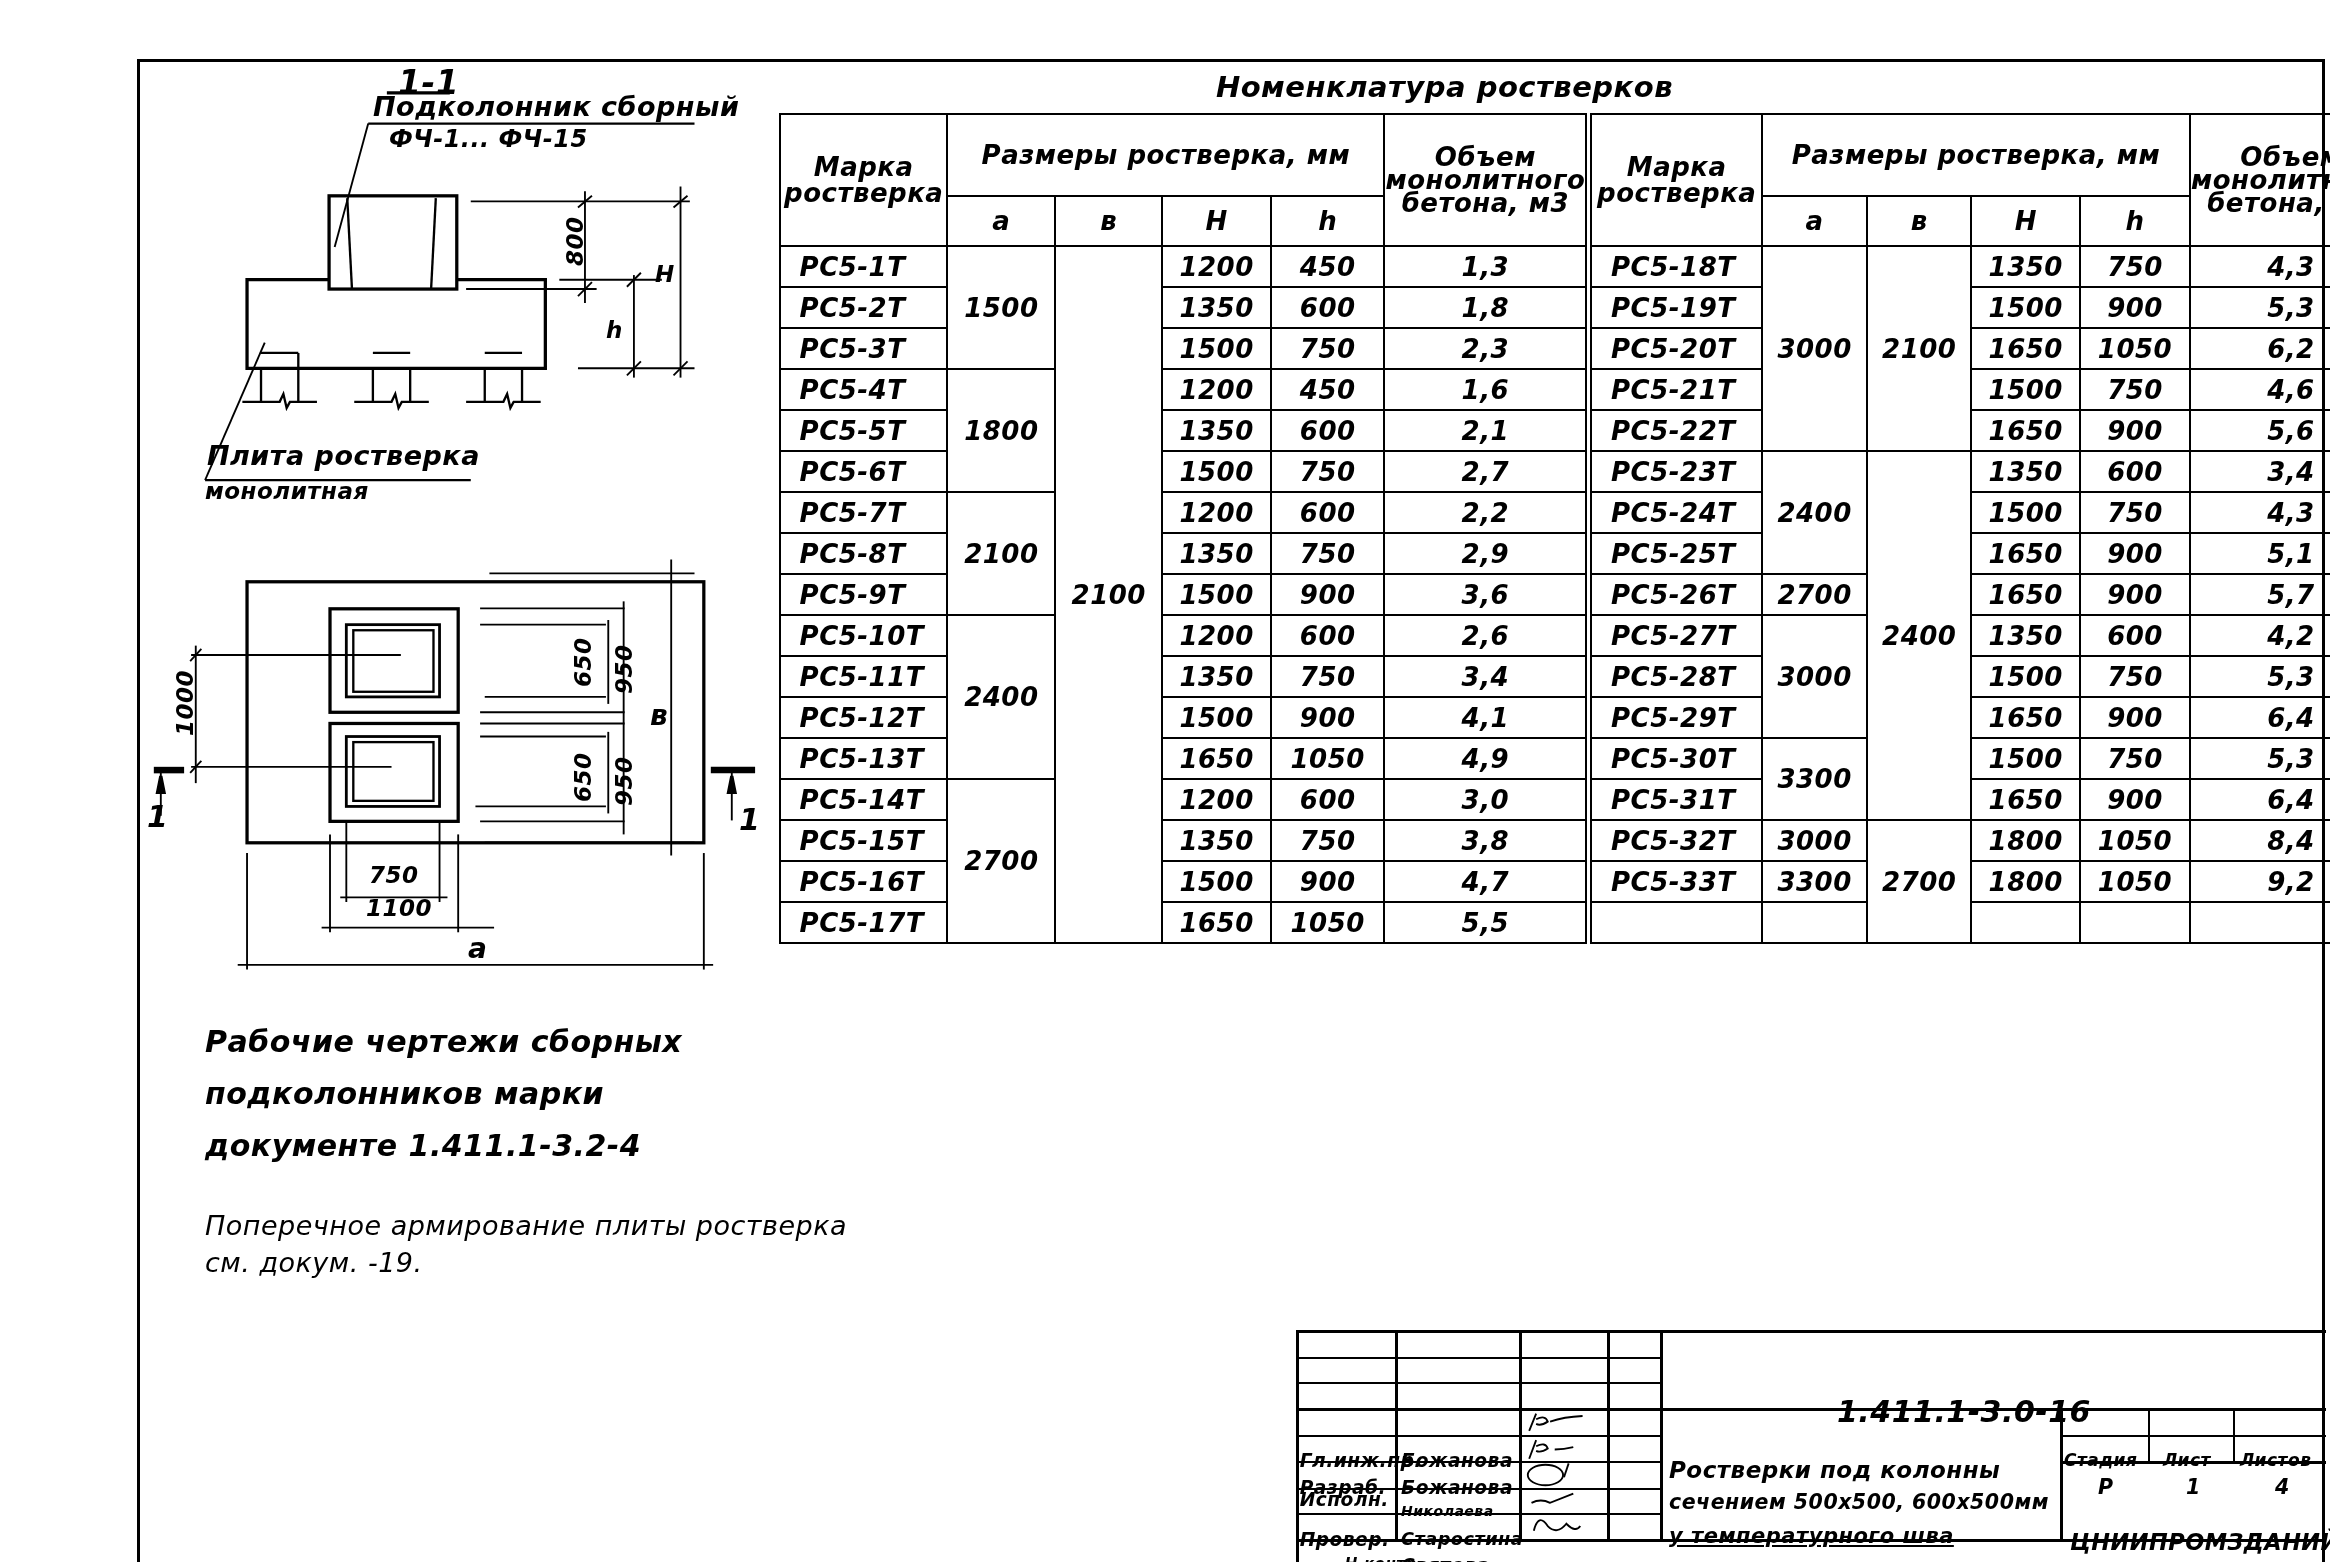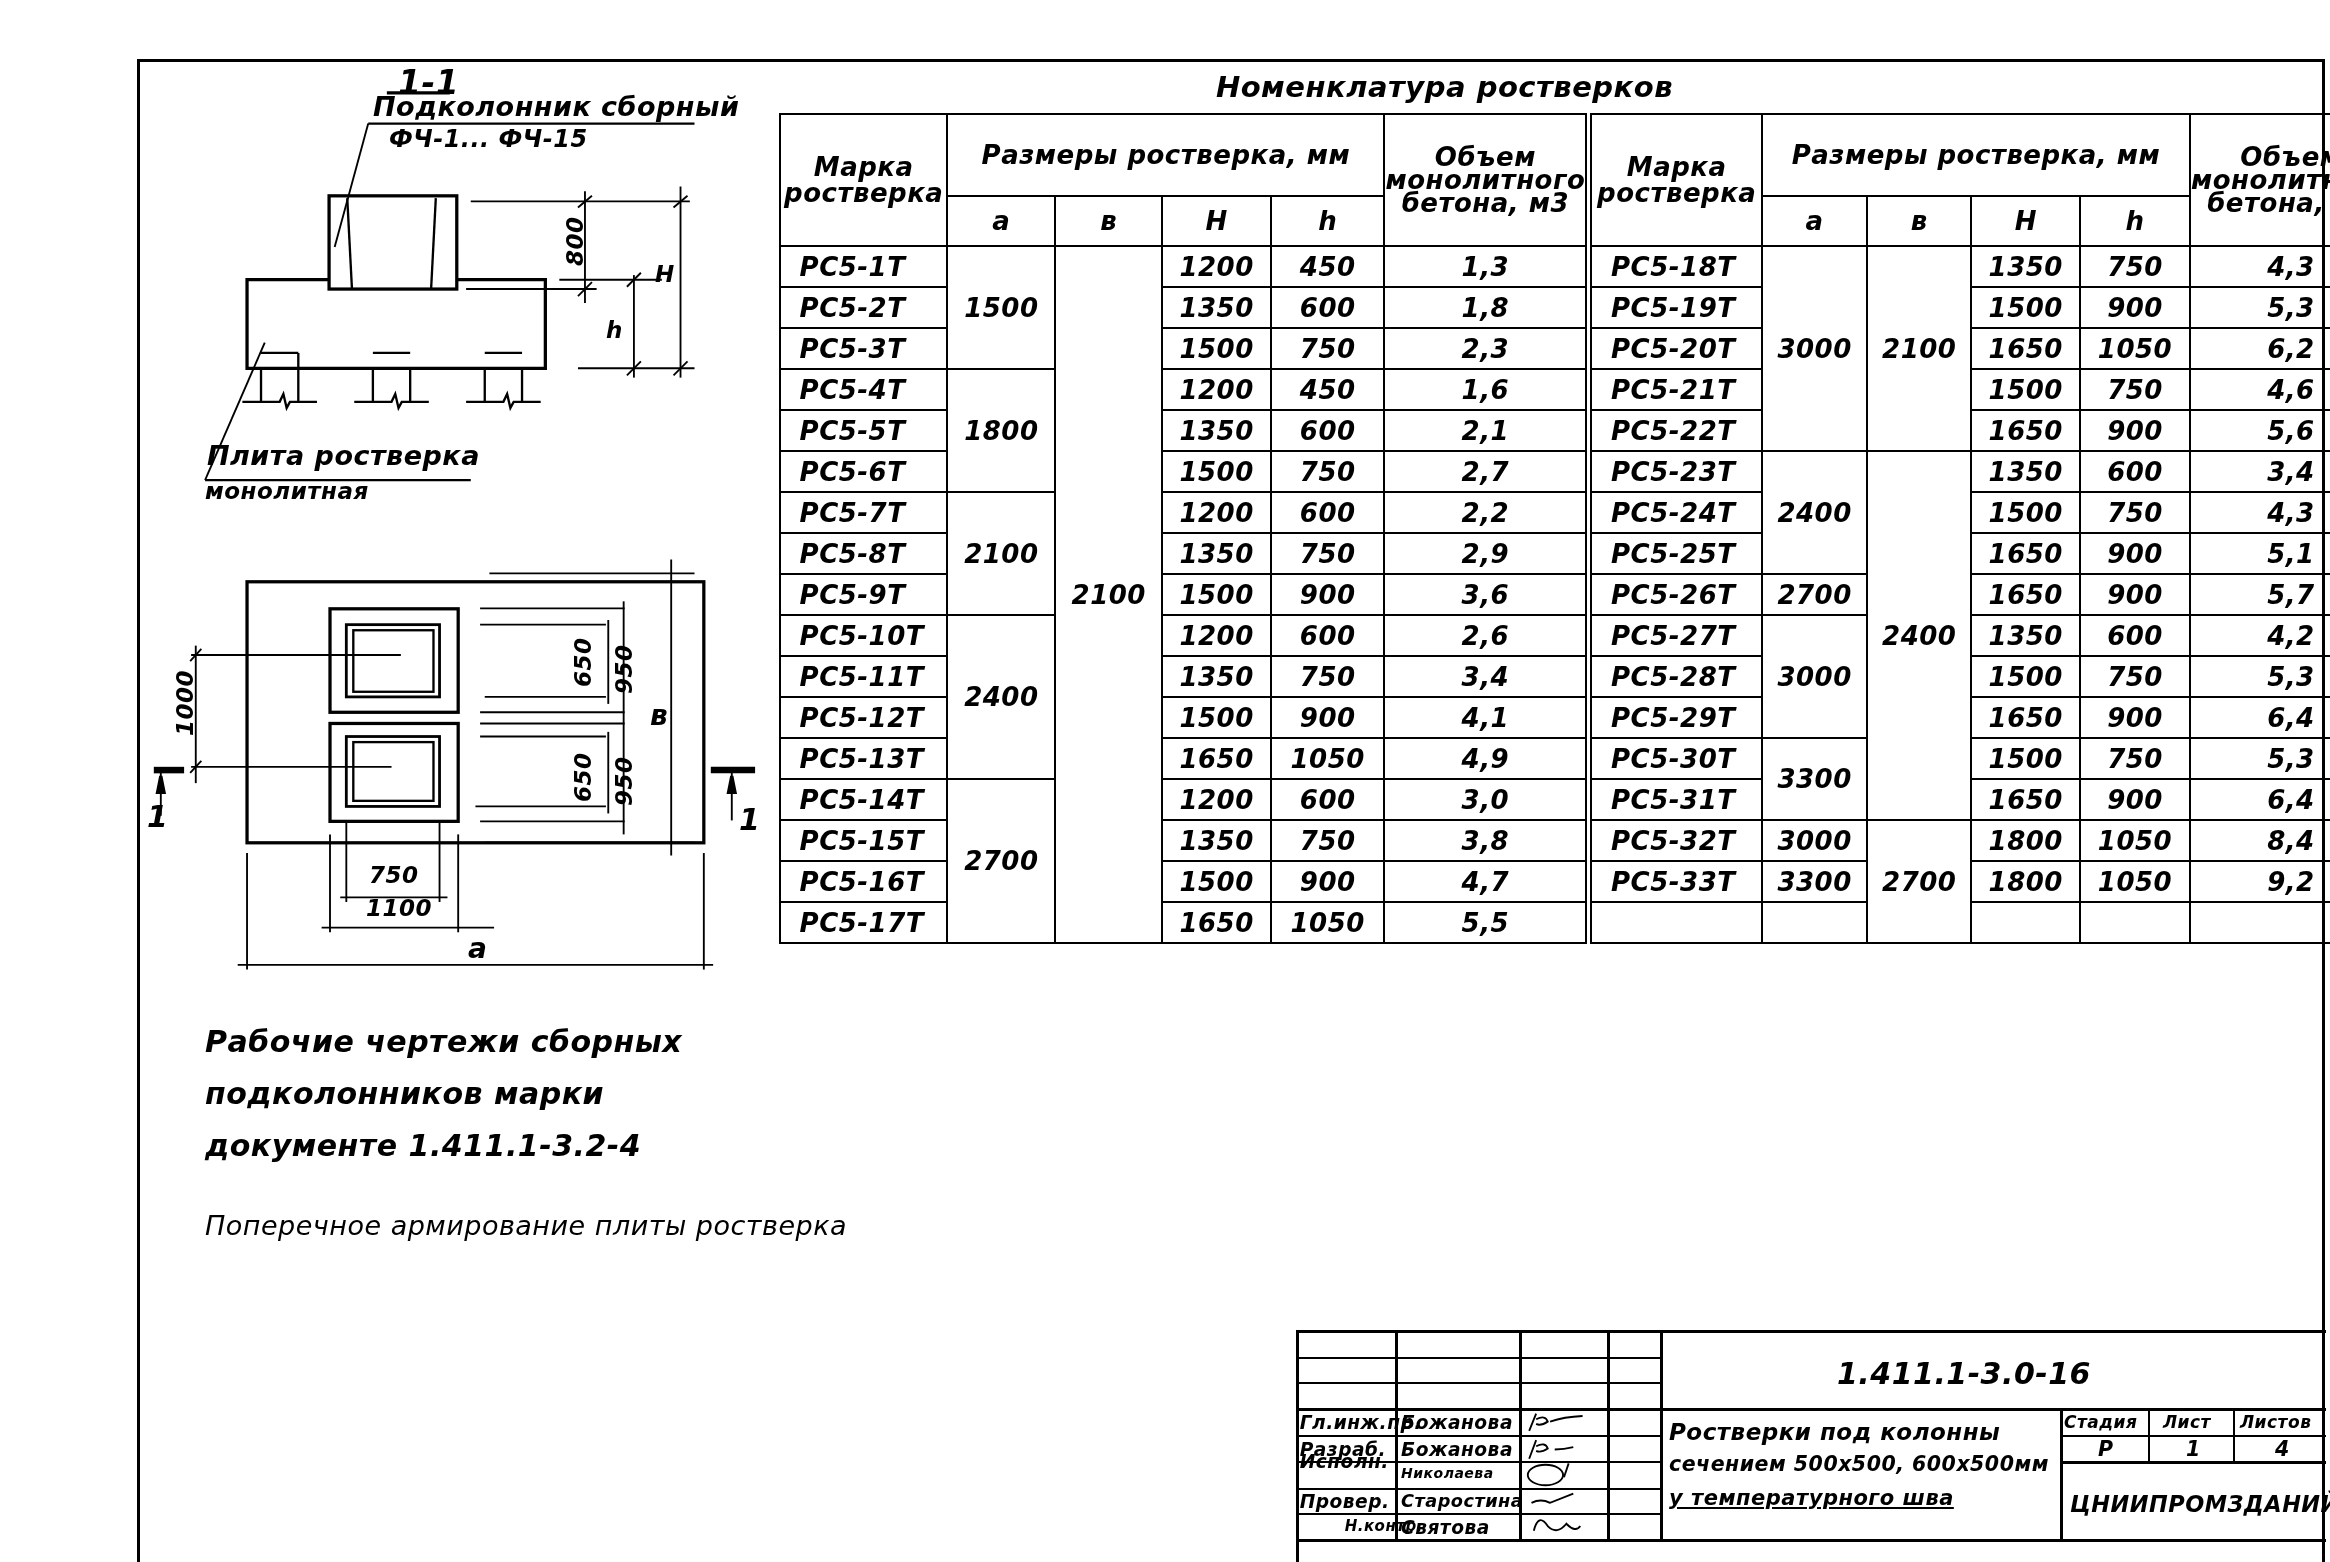--- a/index.html
+++ b/index.html
@@ -24,21 +24,21 @@
   .lbl { position:absolute; font-size:27px; }
   .dim { position:absolute; font-size:23px; }
   .vert { transform:rotate(-90deg); transform-origin:left top; }
 
   
   .note { position:absolute; font-size:30px; line-height:52px; }
 
   
   .tb { position:absolute; left:1296px; top:1330px; width:1030px; height:233px; }
   .tb-line { position:absolute; background:#000; }
-  .tb-txt { position:absolute; font-size:21.4px; white-space:nowrap; }
+  .tb-txt { position:absolute; font-size:21.4px; white-space:nowrap;margin-top:38px; }
 </style>
 </head>
 <body>
 
 <div class="frame"></div>
 
 <svg class="draw" width="2393" height="1563" xmlns="http://www.w3.org/2000/svg" viewBox="0 0 5134 3353">
   <g stroke="#000" fill="none" stroke-width="7">
 
     <line x1="830" y1="199" x2="965" y2="199"></line>
@@ -394,20 +394,21 @@
 </tbody>
   </table>
 
 <div class="note hand" style="left:205px;top:1016px;">
   <div>Рабочие чертежи сборных</div>
   <div>подколонников марки</div>
   <div>документе 1.411.1-3.2-4</div>
 </div>
 <div class="note hand" style="left:205px;top:1207px;font-size:27px;line-height:37px;font-weight:normal;">
   <div>Поперечное армирование плиты ростверка</div>
+  <div>см. докум. -19.</div>
 </div>
 
 <div class="tb hand">
 
   <div class="tb-line" style="left:0;top:0;width:1030px;height:3.3px;"></div>
   <div class="tb-line" style="left:0;top:0;width:3.3px;height:233px;"></div>
 
   <div class="tb-line" style="left:0;top:26.6px;width:364px;height:2.3px;"></div>
   <div class="tb-line" style="left:0;top:52px;width:364px;height:2.3px;"></div>
   <div class="tb-line" style="left:0;top:78px;width:1030px;height:3.3px;"></div>

